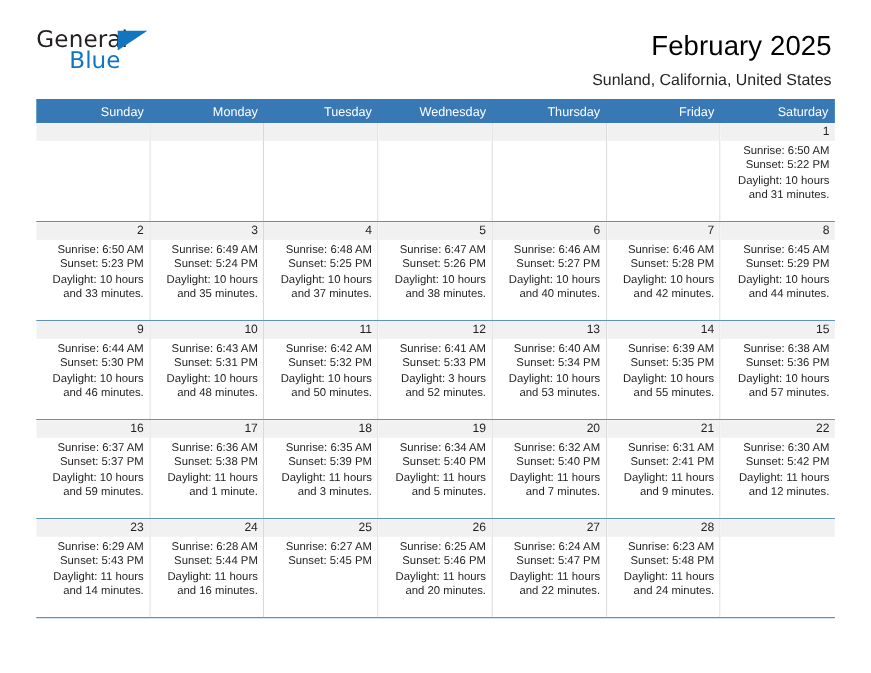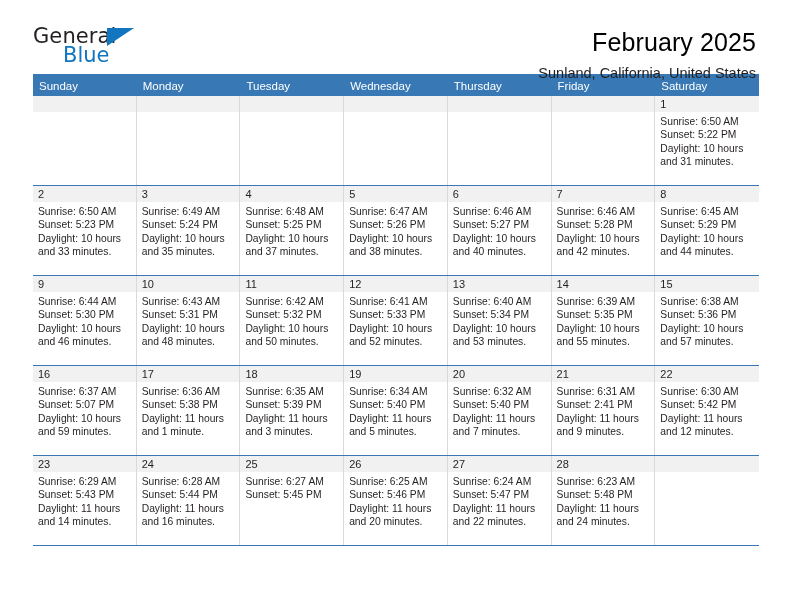--- a/index.html
+++ b/index.html
@@ -80,22 +80,23 @@
   }
   .cal-subtitle {
     font-size: 14.5px;
     color: #231f20;
     margin: 9px 0 0 0;
     line-height: 1.1;
   }
 
   
   .calendar {
-    margin: 0 33px;
+    margin: 16px 33px;
     width: 726px;
+    text-align: right;
   }
 
   .weekday-row {
     display: grid;
     grid-template-columns: repeat(7, 1fr);
     background: #3878b4;
   }
   .weekday {
     color: #ffffff;
     font-size: 11.5px;
@@ -327,21 +328,21 @@
               <div class="day-line wrap">Daylight: 10 hours and 50 minutes.</div>
             </div>
           </div>
           <div class="day-cell">
             <div class="day-number-strip">
               <span class="day-number">12</span>
             </div>
             <div class="day-body">
               <div class="day-line">Sunrise: 6:41 AM</div>
               <div class="day-line">Sunset: 5:33 PM</div>
-              <div class="day-line wrap">Daylight: 10 hours and 52 minutes.</div>
+              <div class="day-line wrap">Daylight: 3 hours and 52 minutes.</div>
             </div>
           </div>
           <div class="day-cell">
             <div class="day-number-strip">
               <span class="day-number">13</span>
             </div>
             <div class="day-body">
               <div class="day-line">Sunrise: 6:40 AM</div>
               <div class="day-line">Sunset: 5:34 PM</div>
               <div class="day-line wrap">Daylight: 10 hours and 53 minutes.</div>
@@ -368,21 +369,21 @@
             </div>
           </div>
         </div>
         <div class="week-row">
           <div class="day-cell">
             <div class="day-number-strip">
               <span class="day-number">16</span>
             </div>
             <div class="day-body">
               <div class="day-line">Sunrise: 6:37 AM</div>
-              <div class="day-line">Sunset: 5:07 PM</div>
+              <div class="day-line">Sunset: 5:37 PM</div>
               <div class="day-line wrap">Daylight: 10 hours and 59 minutes.</div>
             </div>
           </div>
           <div class="day-cell">
             <div class="day-number-strip">
               <span class="day-number">17</span>
             </div>
             <div class="day-body">
               <div class="day-line">Sunrise: 6:36 AM</div>
               <div class="day-line">Sunset: 5:38 PM</div>

